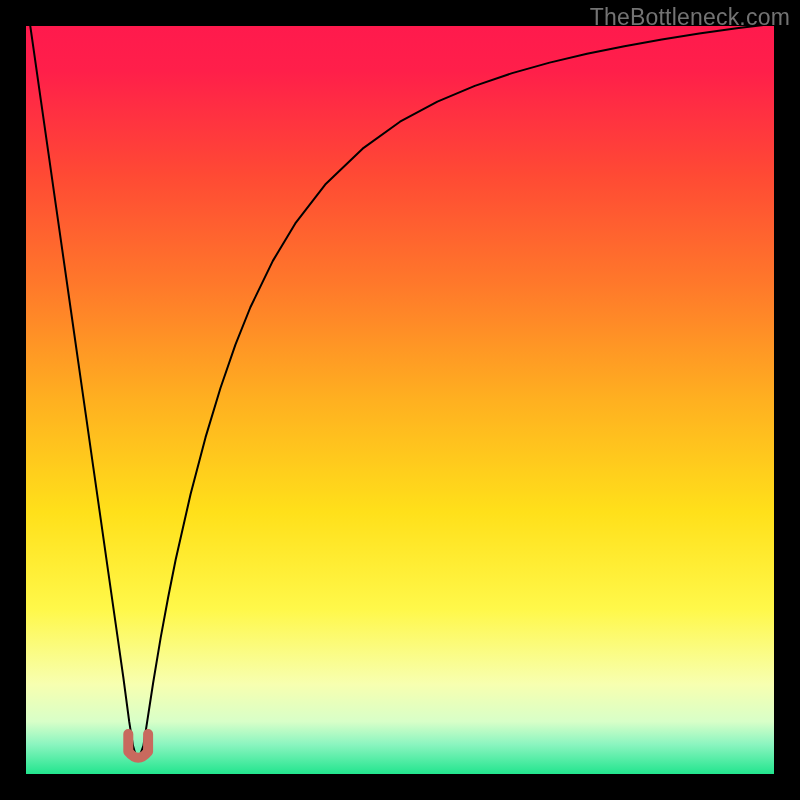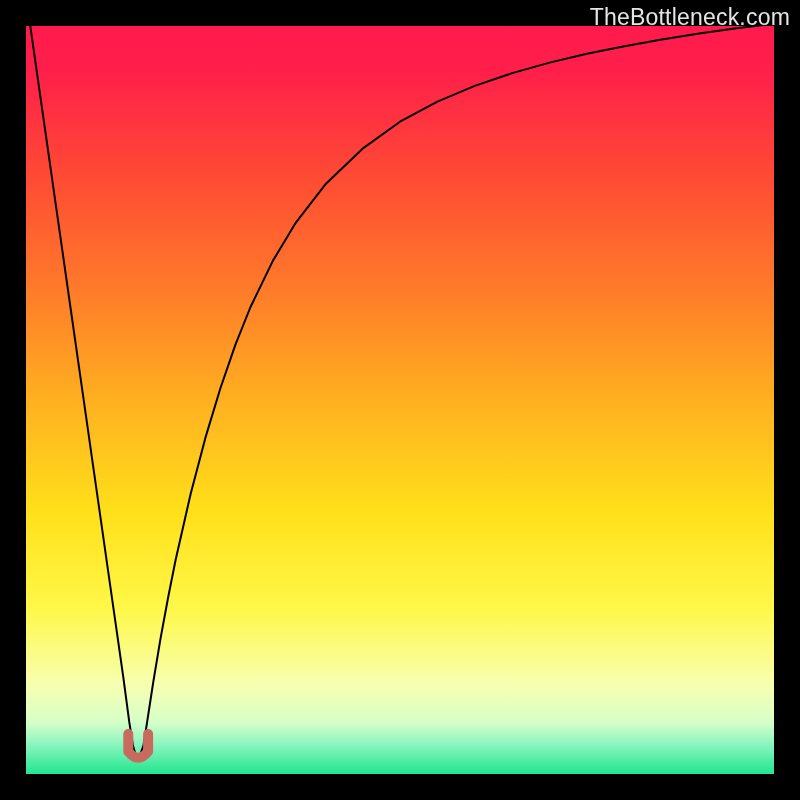--- a/index.html
+++ b/index.html
@@ -22,21 +22,21 @@
     left: 26px;
     top: 26px;
     width: 748px;
     height: 748px;
     overflow: hidden;
   }
   .watermark {
     position: absolute;
     top: 4px;
     right: 10px;
-    color: #e5e5e5;
+    color: #737373;
     font-size: 23px;
     font-weight: 500;
     letter-spacing: 0.2px;
     z-index: 50;
     user-select: none;
   }
 </style>
 </head>
 <body>
 

